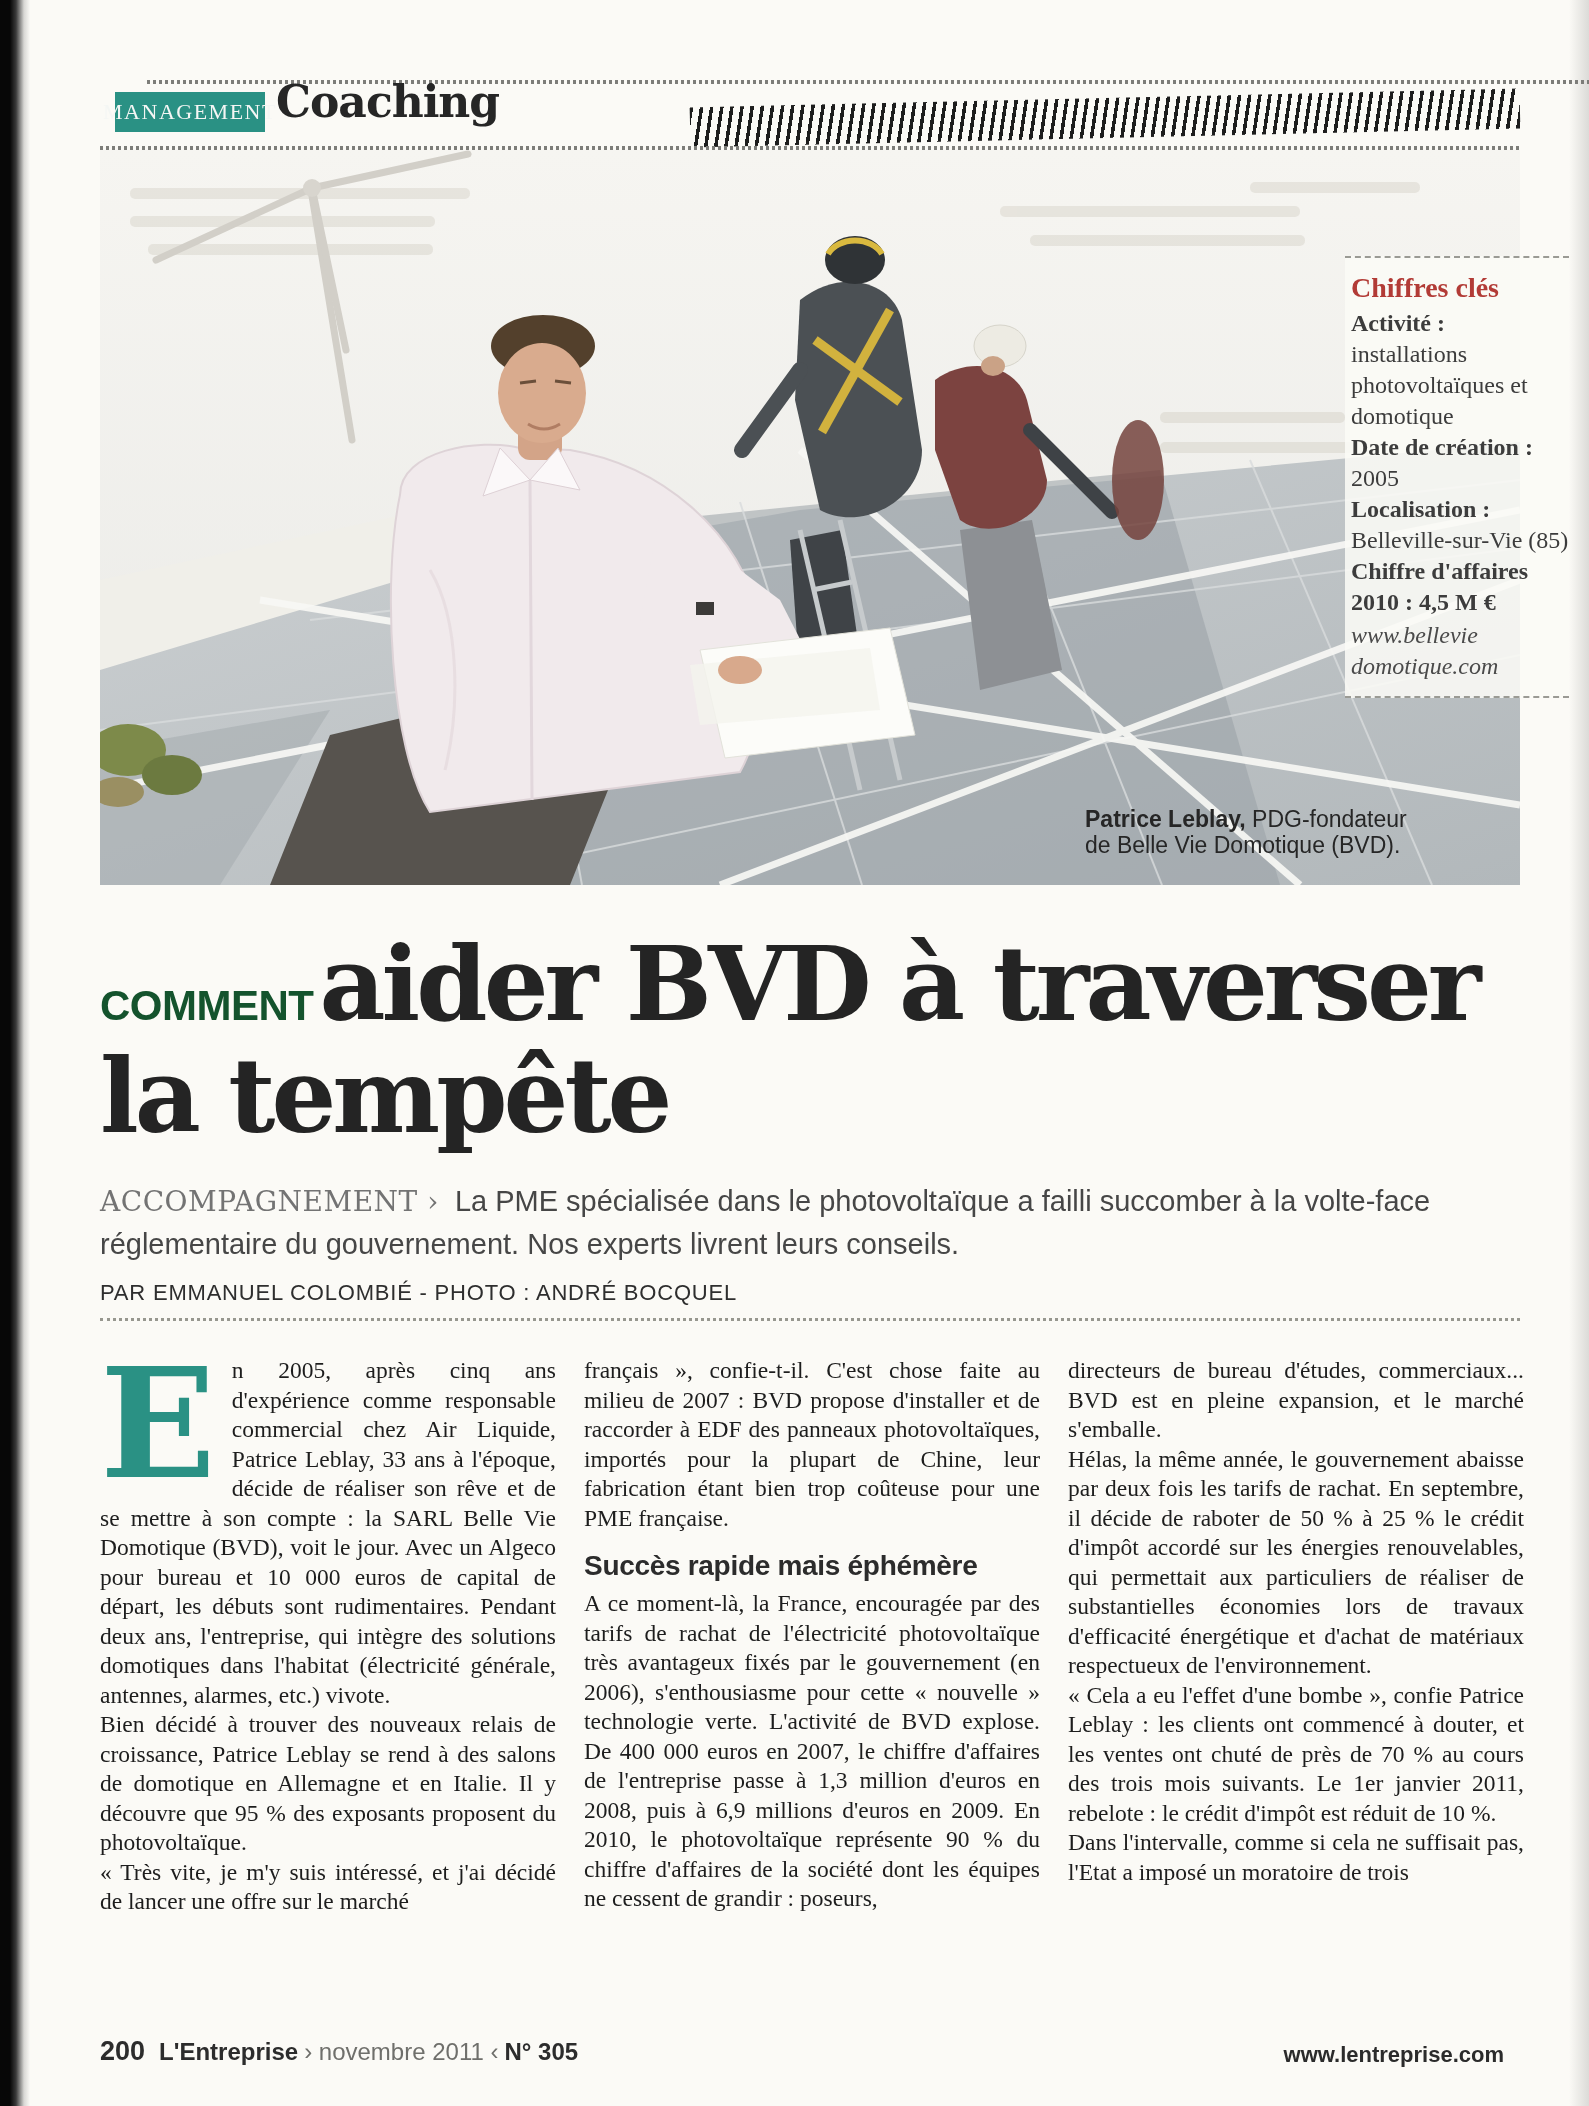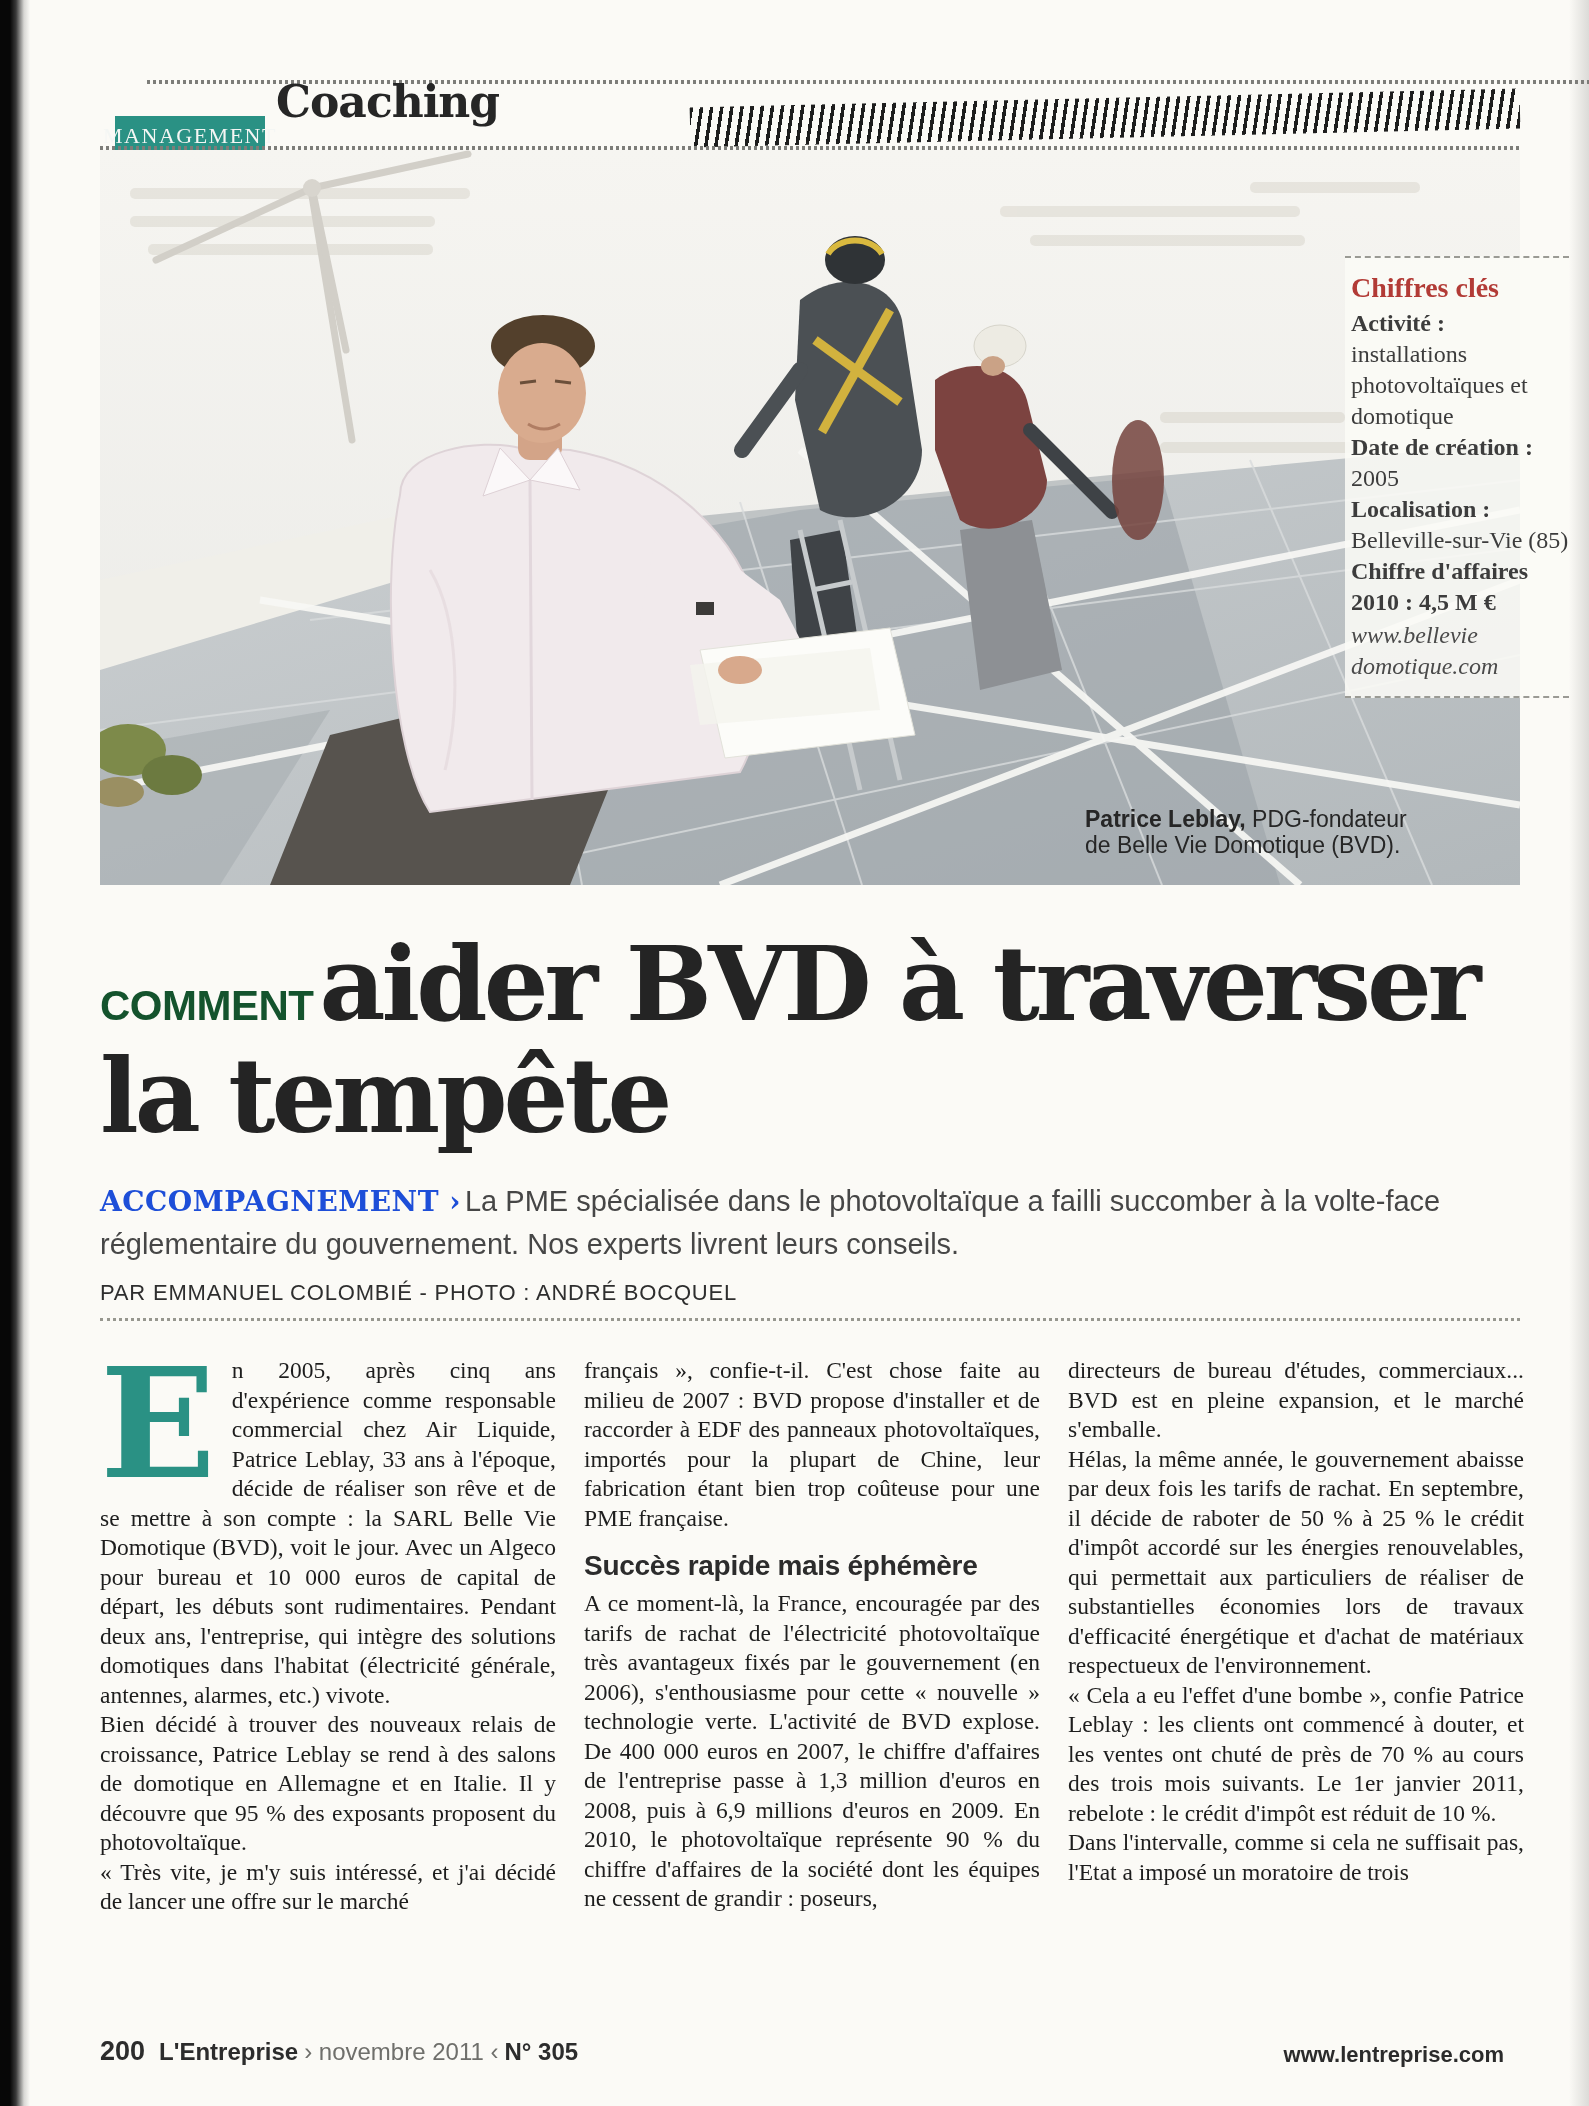--- a/index.html
+++ b/index.html
@@ -6,21 +6,21 @@
   .page{position:relative;width:1589px;height:2106px;background:#fbfaf6;overflow:hidden;
         font-family:"Liberation Sans",sans-serif;color:#1d1d1d;}
   
   .edge-left{position:absolute;left:0;top:0;width:30px;height:100%;
     background:linear-gradient(90deg,#070707 0 10px,#3a3a3a 16px,rgba(110,110,110,.25) 24px,rgba(110,110,110,0) 30px);}
   .edge-right{position:absolute;right:0;top:0;width:20px;height:100%;
     background:linear-gradient(270deg,rgba(95,95,95,.20),rgba(95,95,95,0));}
   
   .rule-hatch{position:absolute;height:4px;background:repeating-linear-gradient(90deg,#7d7d79 0 3px,transparent 3px 6px);}
   .kicker-box{position:absolute;left:115px;top:92px;width:150px;height:40px;background:#2a9184;
-    display:flex;align-items:center;justify-content:center;margin-top:24px;}
+    display:flex;align-items:center;justify-content:center;}
   .kicker-box span{font-family:"Liberation Serif",serif;color:#f4f6f4;font-size:22px;letter-spacing:1.5px;}
   .section-title{position:absolute;left:276px;top:76px;font-family:"DejaVu Serif",serif;
     font-weight:bold;font-size:44px;color:#262626;letter-spacing:-1px;}
   .hatch-bar{position:absolute;left:690px;top:98px;width:830px;height:40px;transform:rotate(-1.3deg);
     background:repeating-linear-gradient(100deg,#1d1d1d 0 3.5px,transparent 3.5px 10px);}
   
   .photo{position:absolute;left:100px;top:150px;width:1420px;height:735px;overflow:hidden;background:#eeeeea;}
   .caption{position:absolute;left:1085px;top:806px;width:345px;font-size:23px;line-height:26px;color:#262626;}
   .caption .cap-b{font-weight:bold;}
   
@@ -34,22 +34,22 @@
   .keyfacts .kf-web{font-style:italic;font-size:24px;line-height:31px;color:#4a4a4a;margin-top:2px;font-family:Liberation Serif, serif;}
   
   .headline{position:absolute;left:100px;top:928px;width:1460px;}
   .hl-prefix{font-family:"Liberation Sans",sans-serif;font-weight:bold;font-size:42px;color:#14532d;
     letter-spacing:-.5px;margin-right:6px;}
   .hl-big{font-family:"DejaVu Serif",serif;font-weight:bold;font-size:102px;line-height:112px;
     letter-spacing:-4px;color:#242424;}
   .hl-line2{display:block;}
   
   .standfirst{position:absolute;left:100px;top:1180px;width:1430px;font-size:29px;line-height:43px;color:#464646;}
-  .sf-label{font-family:"DejaVu Serif",serif;font-weight:bold;font-size:28px;color:#1d4ed8;
-    letter-spacing:.5px;margin-right:4px;}
+  .sf-label{font-family:"DejaVu Serif",serif;font-weight:normal;font-size:28px;color:#737373;
+    letter-spacing:.5px;margin-right:16px;}
   
   .byline{position:absolute;left:100px;top:1280px;width:1420px;font-size:22px;letter-spacing:.8px;
     color:#2e2e2e;padding-bottom:12px;border-bottom:3px dotted #97978f;}
   
   .columns{position:absolute;left:100px;top:1356px;width:1424px;height:662px;display:flex;gap:28px;overflow:hidden;}
   .col{flex:1;font-family:"Liberation Serif",serif;font-size:23.5px;line-height:29.5px;
     text-align:justify;color:#1d1d1d;hyphens:auto;}
   .col p{margin:0;}
   .dropcap{float:left;font-family:"DejaVu Serif",serif;font-weight:bold;font-size:152px;line-height:120px;
     color:#2a9184;margin:8px 16px 0 0;}

